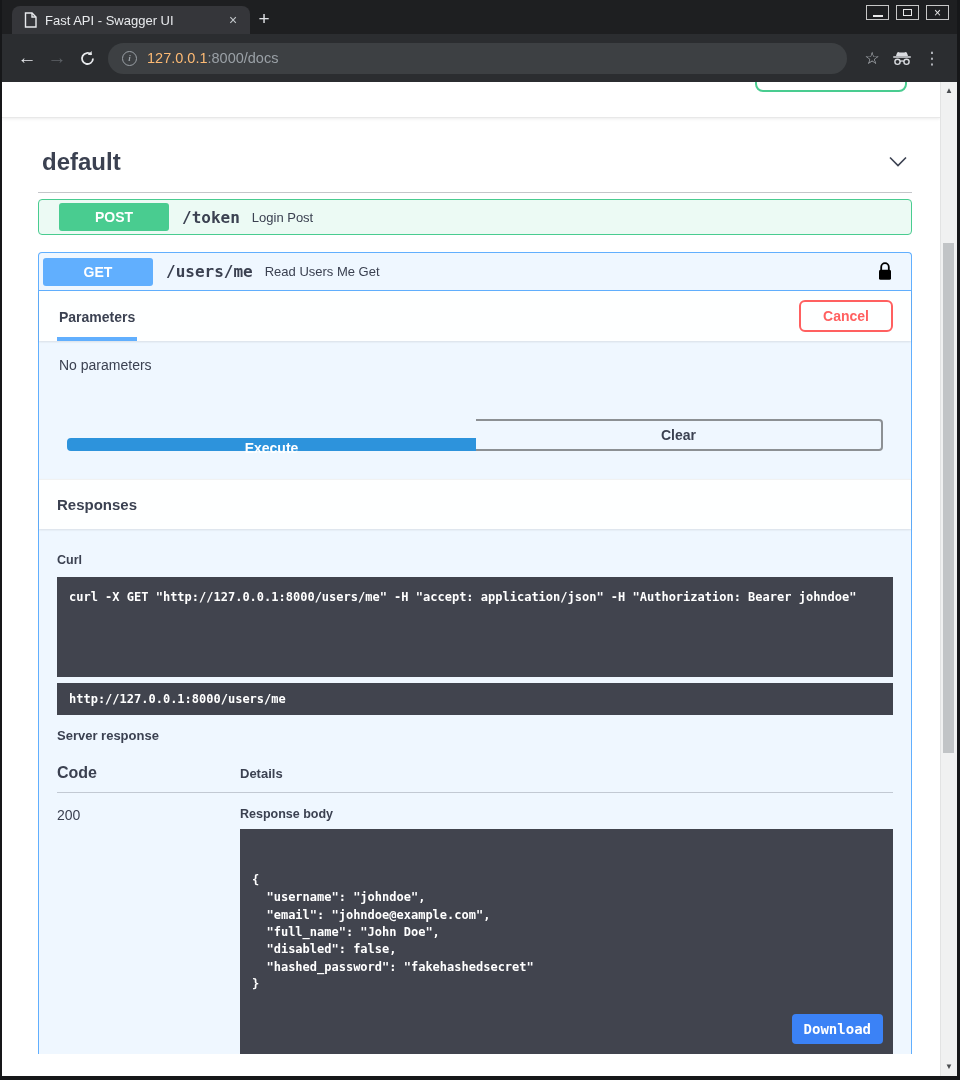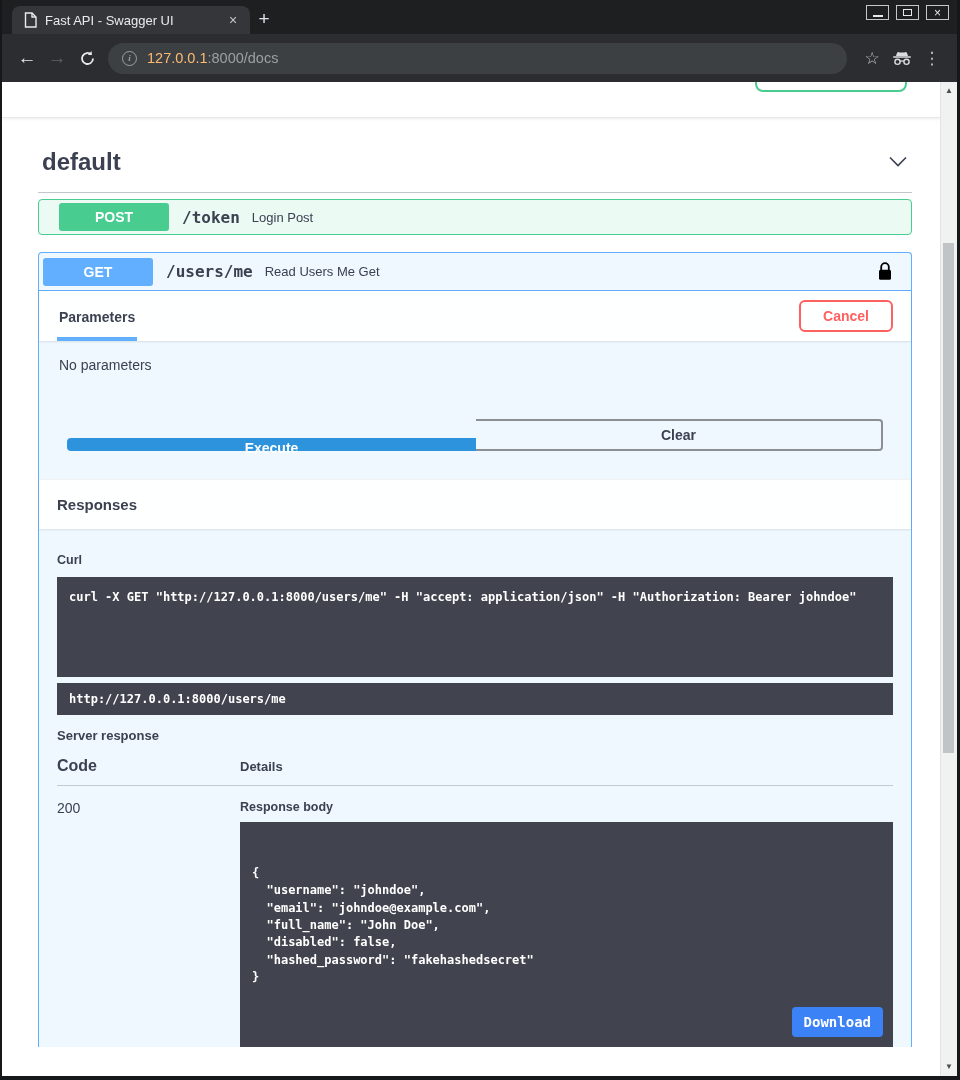--- a/index.html
+++ b/index.html
@@ -67,21 +67,21 @@
   .responses-title { font-size:15px; font-weight:700; color:#3b4151; }
 
   .responses-inner { padding:24px 18px 0 18px; }
   .block-label { font-size:12.5px; font-weight:700; color:#3b4151; }
   .codeblock { background:#41444e; border-radius:0; color:#fff; font-family:"DejaVu Sans Mono", monospace; font-size:12px; font-weight:600; line-height:1.45; white-space:pre-wrap; word-break:break-all; }
   .curl-block { margin-top:10px; height:100px; padding:12px; }
   .requrl-block { margin-top:6px; height:32px; padding:8px 12px; overflow:hidden; }
   .requrl-label { margin-top:16px; }
   .server-resp-label { margin-top:13px; font-size:13px; }
 
-  .resp-table { margin-top:14px; }
+  .resp-table { margin-top:21px; }
   .resp-thead { display:flex; align-items:baseline; padding-bottom:10px; border-bottom:1px solid rgba(59,65,81,.25); }
   .col-code { width:183px; flex:none; }
   .code-header { font-size:16px; font-weight:700; color:#3b4151; }
   .details-header { font-size:13px; font-weight:700; color:#3b4151; }
   .resp-row { display:flex; padding-top:14px; }
   .status-code { font-size:14px; color:#3b4151; }
   .resp-details { flex:1; min-width:0; }
   .respbody-block { position:relative; margin-top:8px; padding:8px 12px; min-height:116px; }
   .download-btn { position:absolute; right:10px; bottom:10px; background:#3b82f6; border:none; border-radius:4px; color:#fff; font-weight:700; font-size:14px; padding:7px 12px; cursor:pointer; font-family:inherit; }
 

